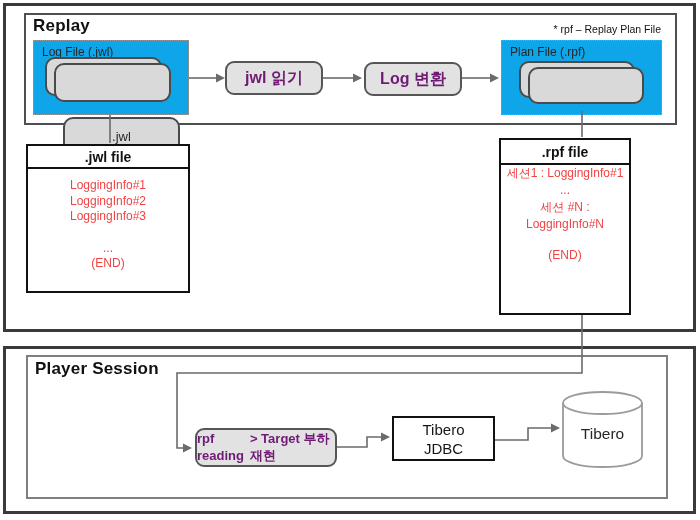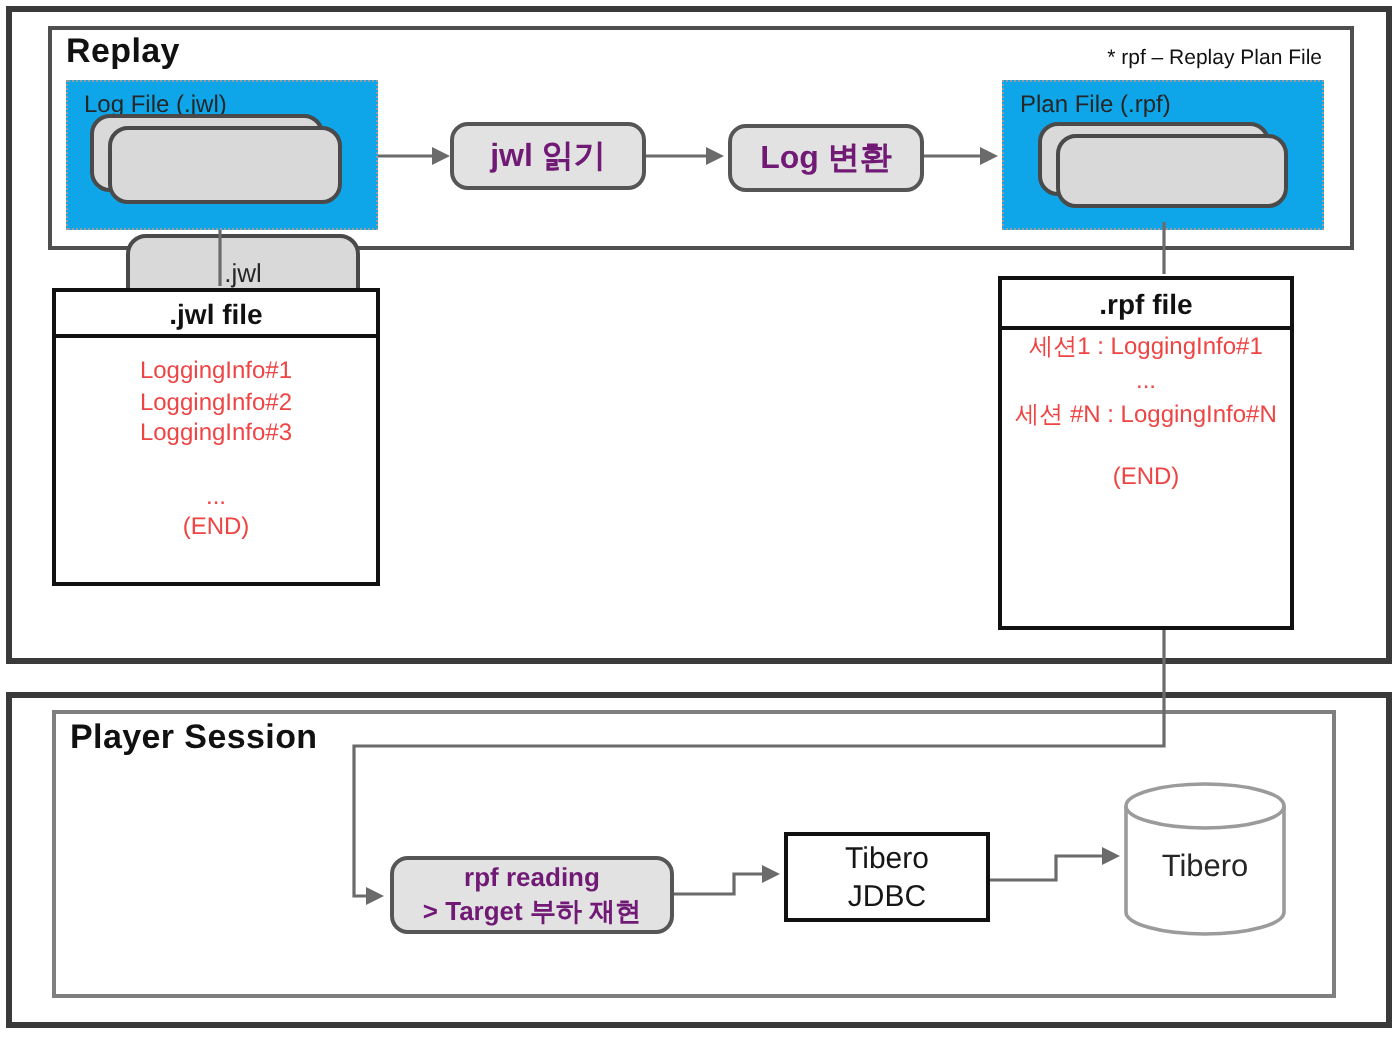--- a/index.html
+++ b/index.html
@@ -29,28 +29,28 @@
 
   
   .card{position:absolute;border:2.5px solid #4a4a4a;border-radius:10px;background:#d9d9d9;}
   .card-label{position:absolute;width:100%;text-align:center;font-size:13px;color:#262626;}
 
   
   .proc{display:flex;align-items:center;justify-content:center;
         background:#e2e2e2;border:2.5px solid #565656;border-radius:9px;color:#701a75;font-weight:bold;}
   #jwl-read-box{left:225px;top:61px;width:98px;height:34px;font-size:16px;}
   #log-conv-box{left:364px;top:62px;width:98px;height:34px;font-size:16px;}
-  #rpf-reading-box{left:195px;top:428px;width:142px;height:39px;font-size:13px;line-height:16.5px;flex-direction:column;}
+  #rpf-reading-box{left:195px;top:428px;width:142px;height:39px;font-size:13px;line-height:16.5px;flex-direction:row;}
 
   #rpf-note{left:501px;top:23px;width:160px;text-align:right;font-size:10.5px;font-weight:400;color:#111;}
 
   
   .detail{border:2.5px solid #111;background:#fff;}
   #jwl-detail{left:26px;top:144px;width:164px;height:149px;}
-  #rpf-detail{left:499px;top:138px;width:148px;height:177px;}
+  #rpf-detail{left:499px;top:138px;width:132px;height:177px;}
   .detail-header{border-bottom:2px solid #111;text-align:center;font-weight:700;color:#111;}
   #jwl-detail .detail-header{height:23px;line-height:22px;font-size:14px;}
   #rpf-detail .detail-header{height:25px;line-height:24px;font-size:14px;}
   .detail-body{text-align:center;color:#ef4444;}
   #jwl-detail .detail-body{padding-top:9px;font-size:12px;line-height:15.5px;}
   #rpf-detail .detail-body{font-size:12px;line-height:17px;}
   .spacer16{height:16px;} .spacer14{height:14px;}
 
   
   #jdbc-box{left:392px;top:416px;width:103px;height:45px;border:2.5px solid #111;background:#fff;

